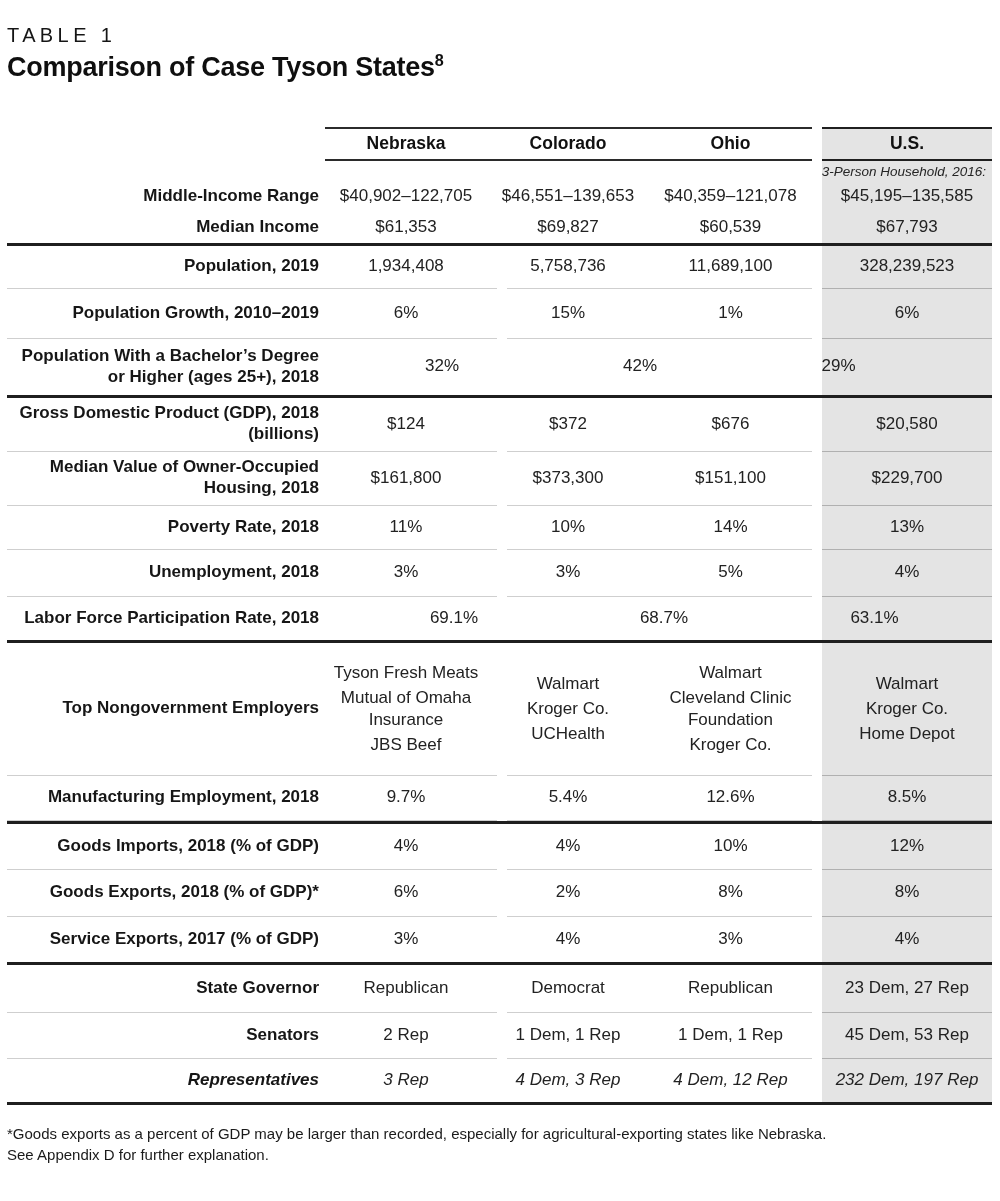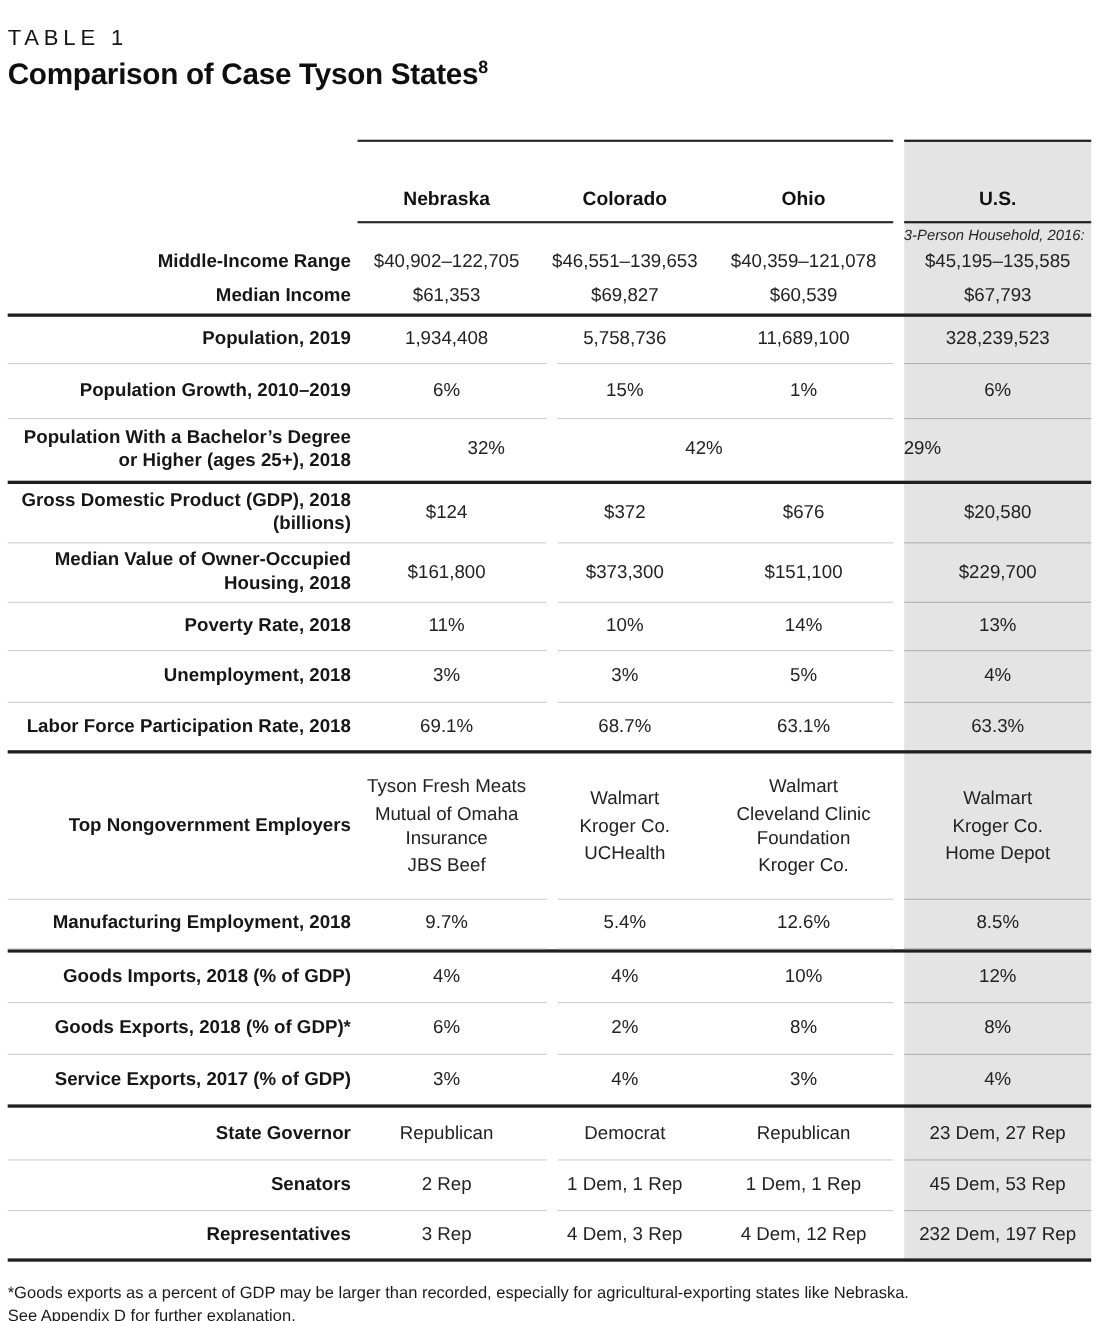--- a/index.html
+++ b/index.html
@@ -44,21 +44,21 @@
     align-items:center;
   }
   .lbl{
     grid-column:1;text-align:right;padding-right:6px;font-weight:700;
     font-size:17px;line-height:1.22;color:#161616;
   }
   .val{font-size:17px;text-align:center;color:#222;line-height:1.2;}
   .c1{grid-column:2;} .c2{grid-column:3;} .c3{grid-column:4;} .cus{grid-column:6;}
   .val div{margin:4px 0;line-height:1.25;}
 
-  .hdr-row{height:40px;margin-top:32px;}
+  .hdr-row{height:30px;}
   .hdr{font-weight:700;font-size:17.5px;text-align:center;color:#111;}
 
   .income-note{
     text-align:right;padding-right:6px;font-style:italic;font-size:13.5px;
     color:#242424;height:20px;line-height:22px;font-weight:400;
   }
 
   .footnote{
     margin-top:18px;font-size:15px;line-height:1.4;color:#1a1a1a;width:990px;
   }
@@ -183,21 +183,21 @@
             <div class="val c1">3%</div>
             <div class="val c2">3%</div>
             <div class="val c3">5%</div>
             <div class="val cus">4%</div>
           </div>
           <div class="divider">
             <i class="d1"></i>
             <i class="d2"></i>
             <i class="d3"></i>
           </div>
-          <div class="row" style="min-height: 43px;">
+          <div class="row" style="min-height: 43px; gap: 48px;">
             <div class="lbl">Labor Force Participation Rate, 2018</div>
             <div class="val c1">69.1%</div>
             <div class="val c2">68.7%</div>
             <div class="val c3">63.1%</div>
             <div class="val cus">63.3%</div>
           </div>
           <div class="thick"></div>
           <div class="row" style="min-height: 132px;">
             <div class="lbl">Top Nongovernment Employers</div>
             <div class="val c1">
@@ -288,21 +288,21 @@
             <div class="val c1">2 Rep</div>
             <div class="val c2">1 Dem, 1 Rep</div>
             <div class="val c3">1 Dem, 1 Rep</div>
             <div class="val cus">45 Dem, 53 Rep</div>
           </div>
           <div class="divider">
             <i class="d1"></i>
             <i class="d2"></i>
             <i class="d3"></i>
           </div>
-          <div class="row" style="min-height: 43px;">
+          <div class="row" style="min-height: 43px; font-style: italic;">
             <div class="lbl">Representatives</div>
             <div class="val c1">3 Rep</div>
             <div class="val c2">4 Dem, 3 Rep</div>
             <div class="val c3">4 Dem, 12 Rep</div>
             <div class="val cus">232 Dem, 197 Rep</div>
           </div>
           <div class="thick"></div>
         </div>
     </div>
   </div>

